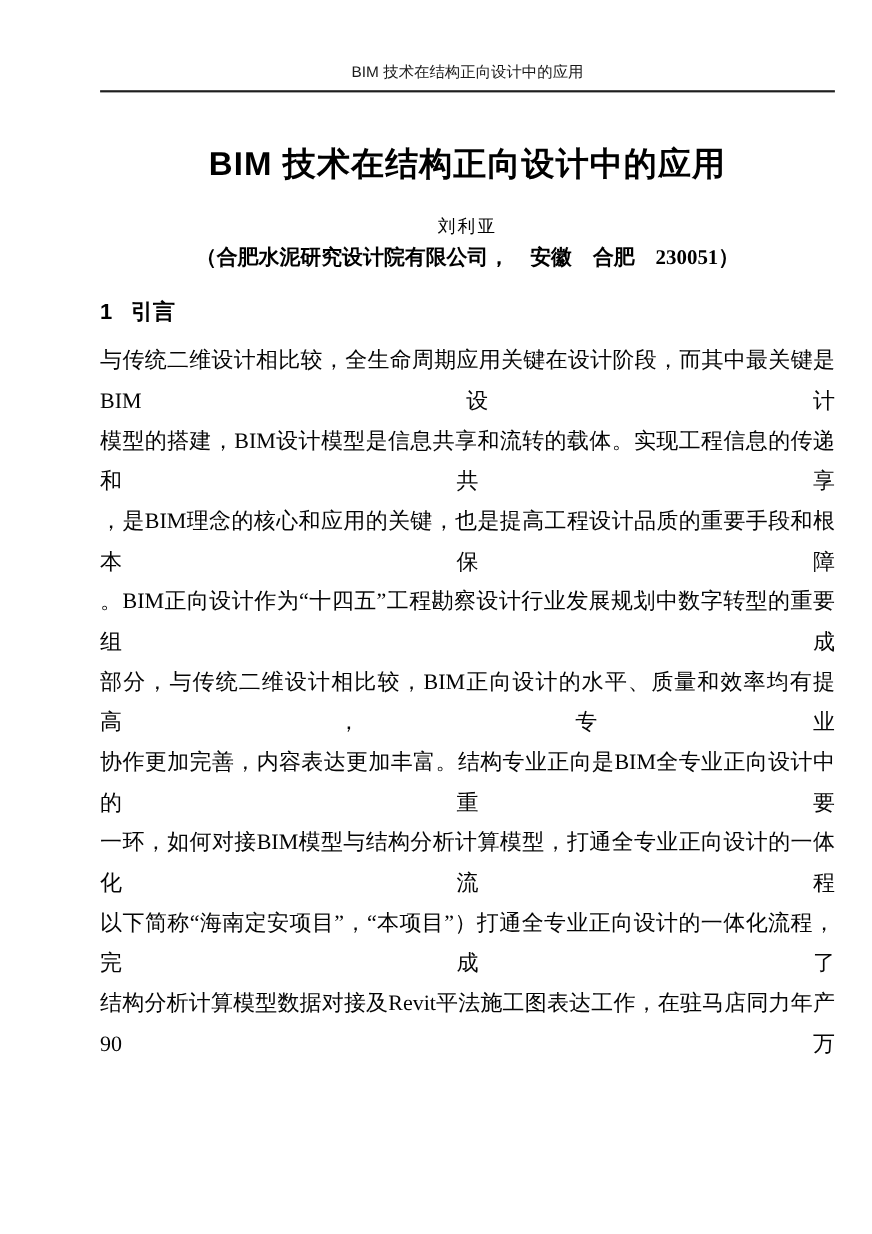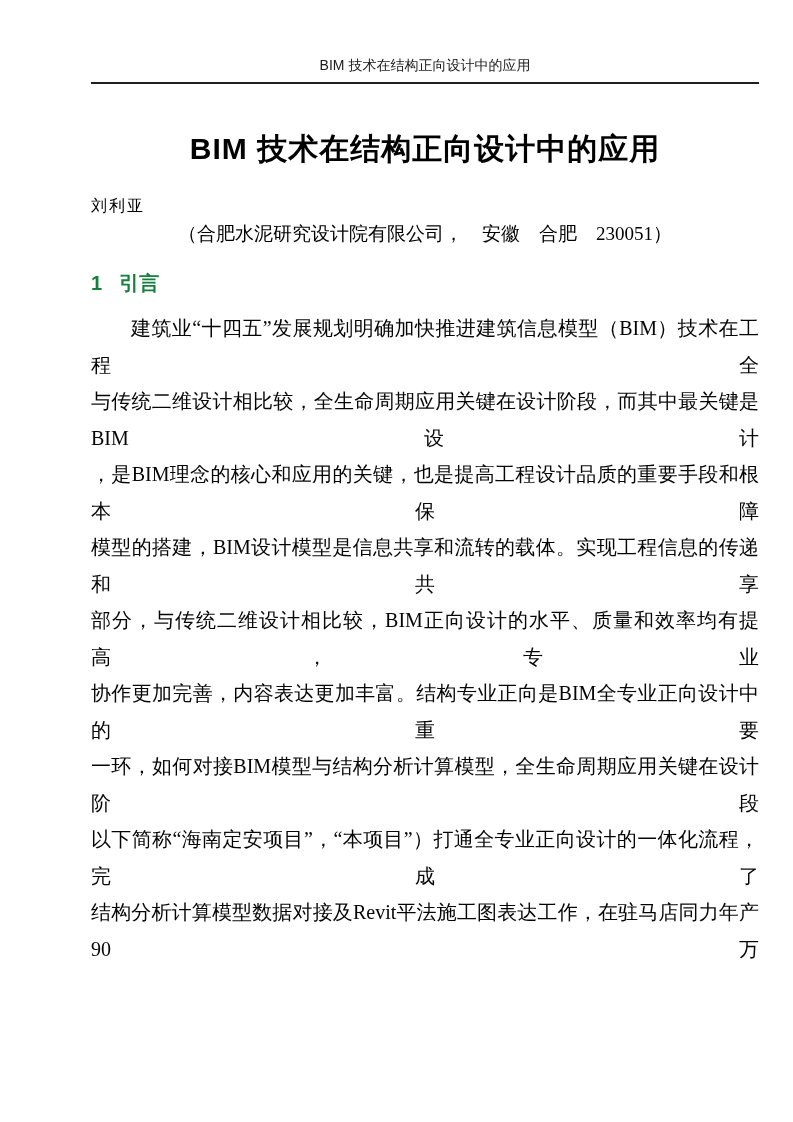--- a/index.html
+++ b/index.html
@@ -33,36 +33,37 @@
   .article-title {
     margin-top: 45px;
     text-align: center;
     font-family: "Liberation Sans", "DejaVu Sans", sans-serif;
     font-weight: bold;
     font-size: 30px;
     letter-spacing: 1px;
   }
   .author {
     margin-top: 26px;
-    text-align: left;
+    text-align: center;
     font-size: 16px;
     letter-spacing: 2px;
   }
   .affiliation {
     margin-top: 4px;
     text-align: center;
     font-size: 19px;
+    font-weight: bold;
   }
 
   
   .sec-heading {
     font-family: "Liberation Sans", "DejaVu Sans", sans-serif;
     font-weight: bold;
     font-size: 20px;
-    color: #15803d;
+    color: #000000;
   }
   .sec-heading.first { margin-top: 23px; }
   .sec-num { display: inline-block; margin-right: 17px; }
 
   
   .para { margin-top: 13px; }
   .para .line {
     font-size: 20px;
     line-height: 36.5px;
     text-align: justify;
@@ -100,27 +101,27 @@
 
     <div class="article-title">BIM 技术在结构正向设计中的应用</div>
     <div class="author">刘利亚</div>
     <div class="affiliation">（合肥水泥研究设计院有限公司，　安徽　合肥　230051）</div>
 
     <div class="sec-heading first">
       <span class="sec-num">1</span><span>引言</span>
     </div>
 
     <div class="para p1">
-      <div class="line indent">建筑业“十四五”发展规划明确加快推进建筑信息模型（BIM）技术在工程全</div>
       <div class="line">与传统二维设计相比较，全生命周期应用关键在设计阶段，而其中最关键是BIM设计</div>
+      <div class="line">模型的搭建，BIM设计模型是信息共享和流转的载体。实现工程信息的传递和共享</div>
       <div class="line">，是BIM理念的核心和应用的关键，也是提高工程设计品质的重要手段和根本保障</div>
-      <div class="line">模型的搭建，BIM设计模型是信息共享和流转的载体。实现工程信息的传递和共享</div>
+      <div class="line">。BIM正向设计作为“十四五”工程勘察设计行业发展规划中数字转型的重要组成</div>
       <div class="line">部分，与传统二维设计相比较，BIM正向设计的水平、质量和效率均有提高，专业</div>
       <div class="line">协作更加完善，内容表达更加丰富。结构专业正向是BIM全专业正向设计中的重要</div>
-      <div class="line">一环，如何对接BIM模型与结构分析计算模型，全生命周期应用关键在设计阶段</div>
+      <div class="line">一环，如何对接BIM模型与结构分析计算模型，打通全专业正向设计的一体化流程</div>
       <div class="line">以下简称“海南定安项目”，“本项目”）打通全专业正向设计的一体化流程，完成了</div>
       <div class="line">结构分析计算模型数据对接及Revit平法施工图表达工作，在驻马店同力年产90万</div>
 
     </div>
 
   </div>
 
   <div class="footer">
     <svg class="footer-rule-svg" viewBox="0 0 668 8" preserveAspectRatio="none" aria-hidden="true">
       <rect x="0" y="2.4" width="668" height="1.6" fill="#0a0a0a"></rect>

